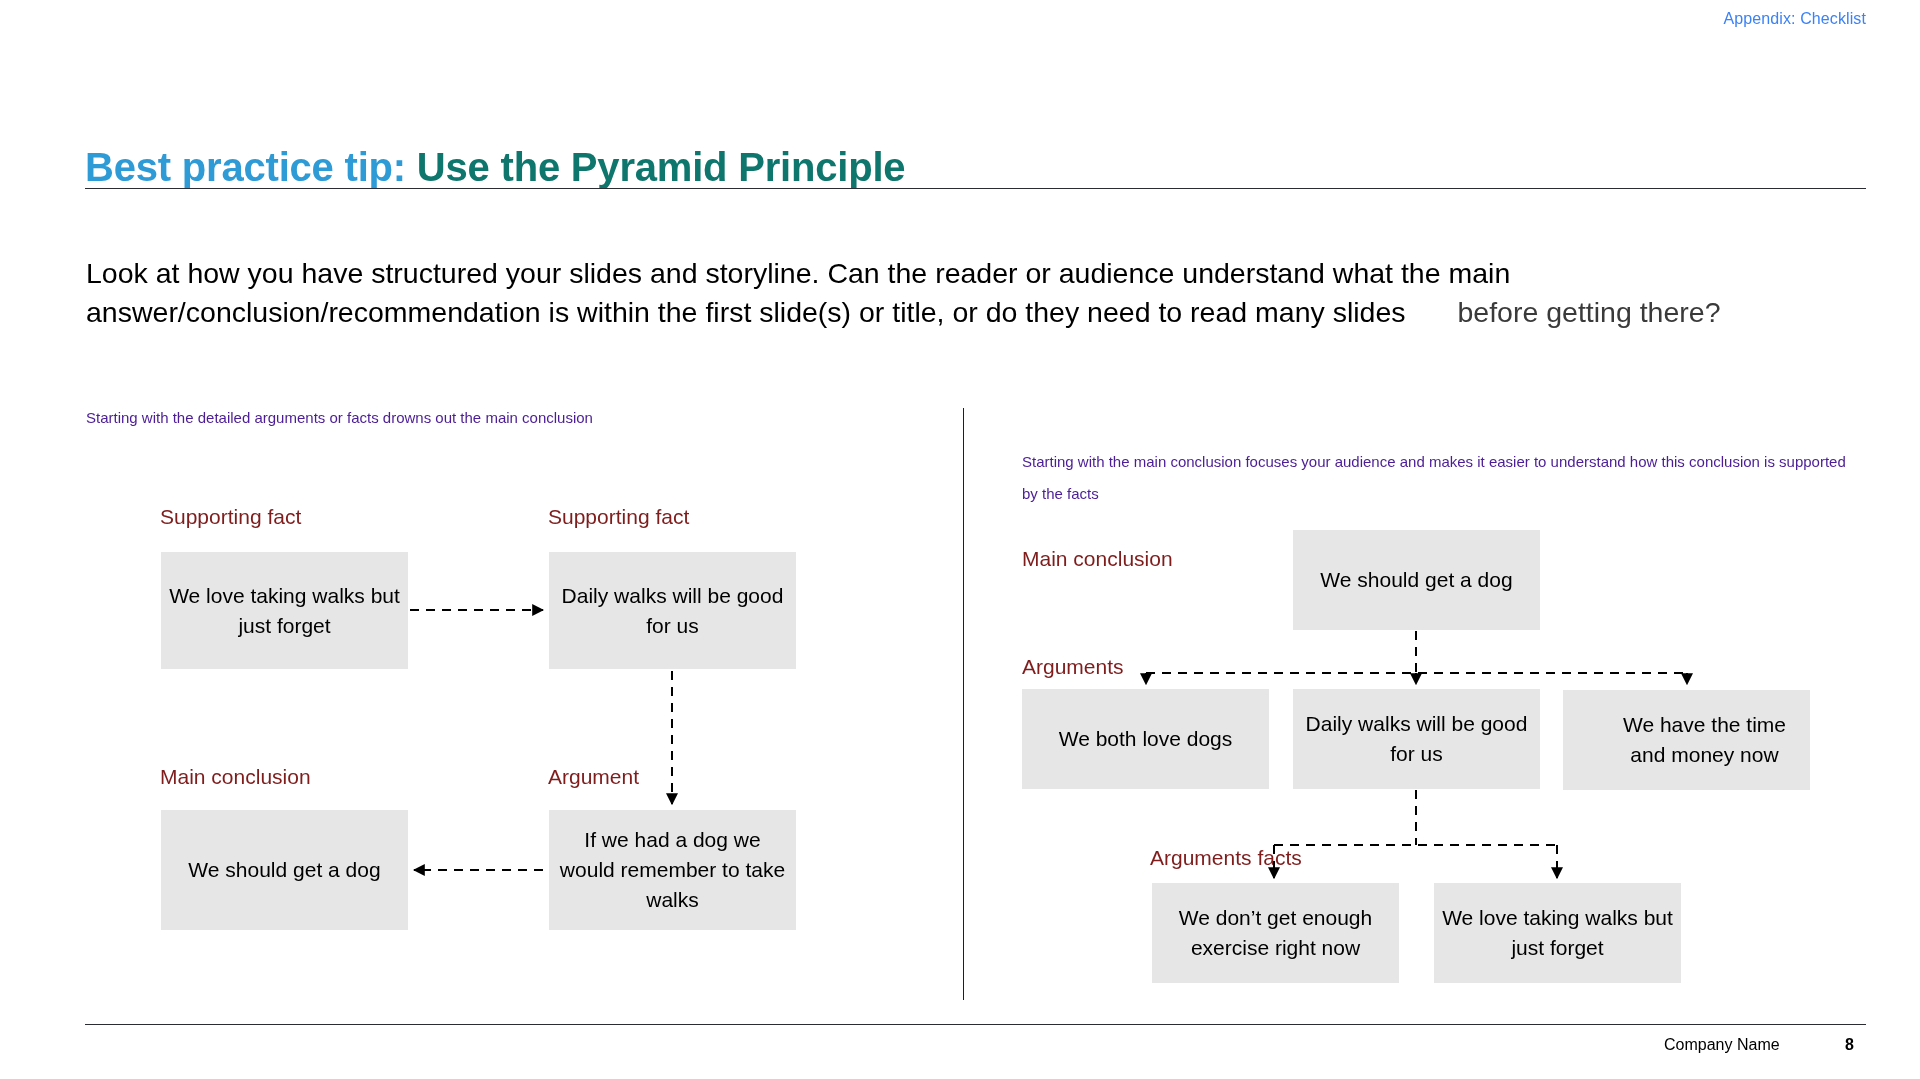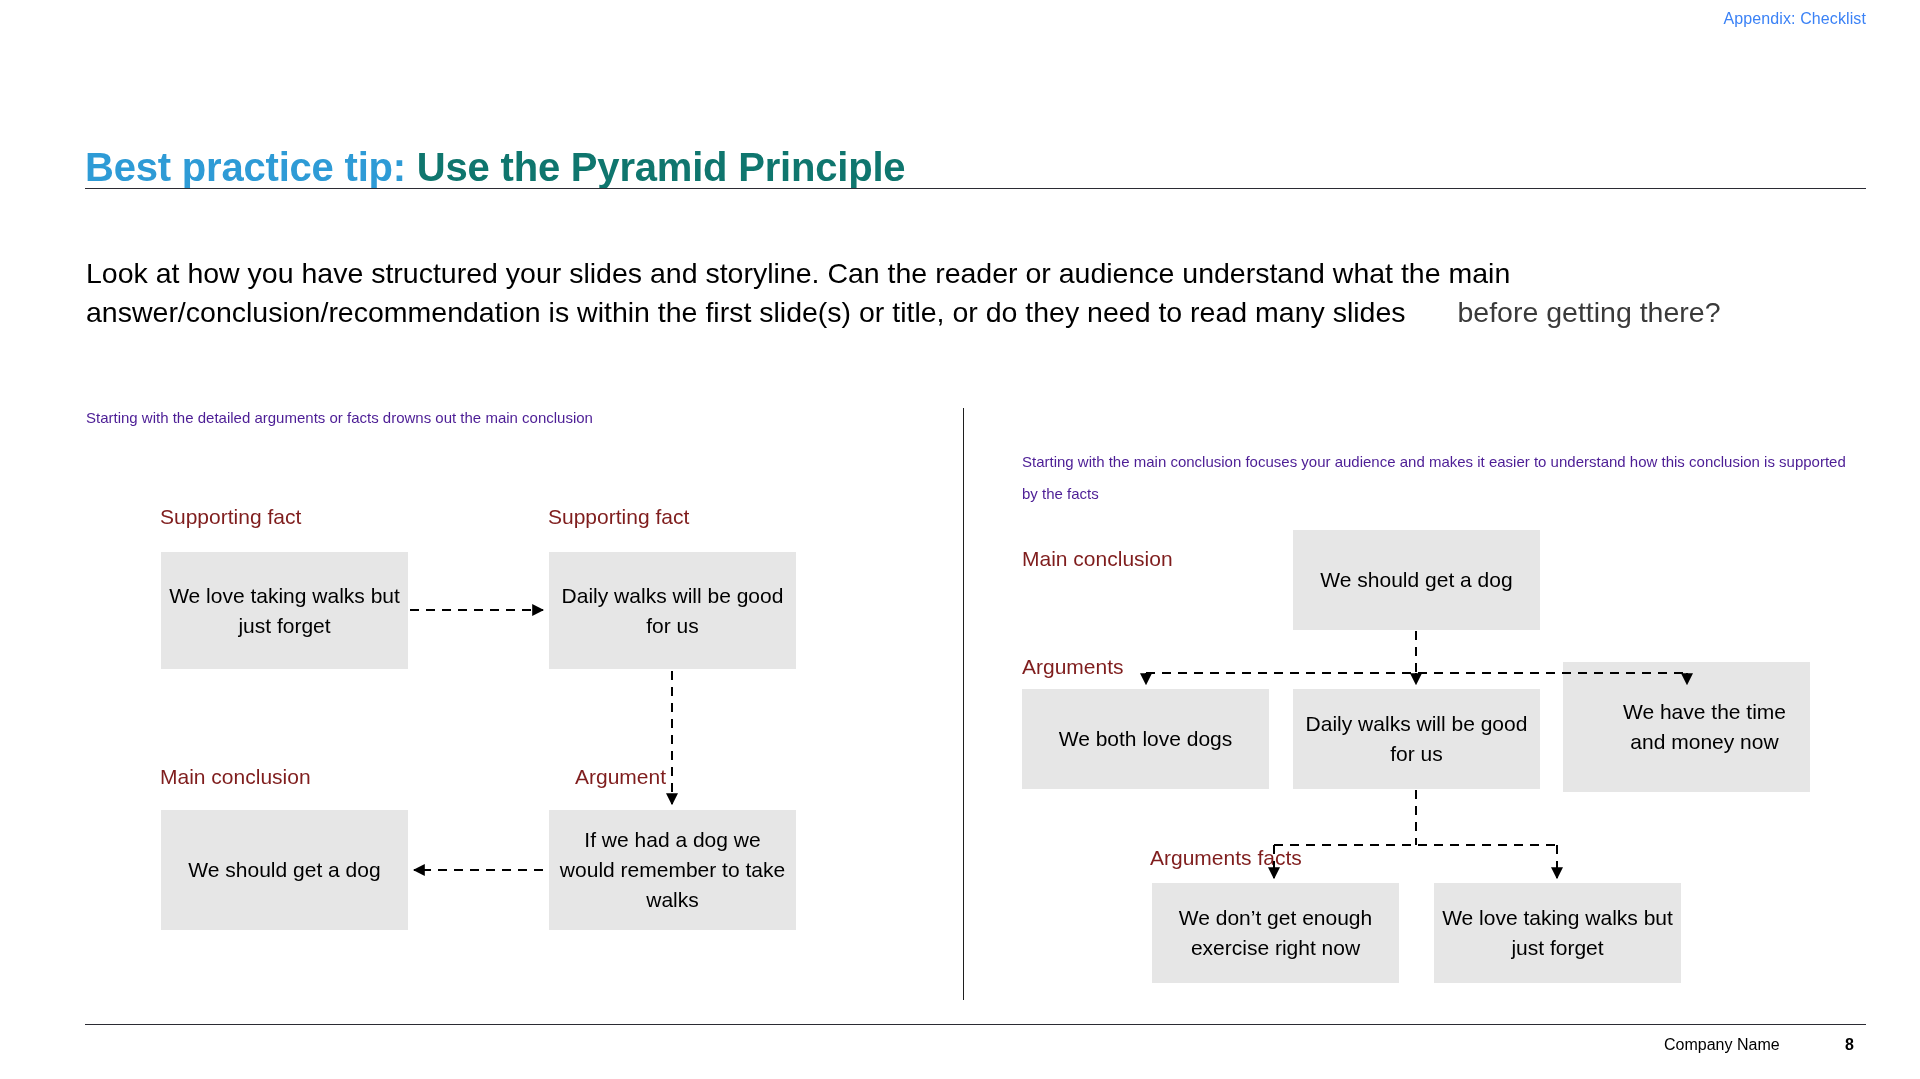--- a/index.html
+++ b/index.html
@@ -151,21 +151,21 @@
   <span>Look at how you have structured your slides and storyline. Can the reader or audience understand what the main answer/</span><span>conclusion/recommendation is within the first slide(s) or title, or do they need to read many slides </span><span class="dim">before getting there?</span>
 </div>
 
 <div class="panel-divider"></div>
 
 <div class="panel-lead left">Starting with the detailed arguments or facts drowns out the main conclusion</div>
 
 <div class="dlabel" style="left:160px; top:504px;">Supporting fact</div>
 <div class="dlabel" style="left:548px; top:504px;">Supporting fact</div>
 <div class="dlabel" style="left:160px; top:764px;">Main conclusion</div>
-<div class="dlabel" style="left:548px; top:764px;margin-left:27px;">Argument</div>
+<div class="dlabel" style="left:548px; top:764px;">Argument</div>
 
 <div class="dbox" style="left:161px; top:552px; width:247px; height:117px;">We love taking walks but just forget</div>
 
 <div class="dbox" style="left:549px; top:552px; width:247px; height:117px;">Daily walks will be good for us</div>
 
 <div class="dbox" style="left:161px; top:810px; width:247px; height:120px;">We should get a dog</div>
 
 <div class="dbox" style="left:549px; top:810px; width:247px; height:120px;">If we had a dog we would remember to take walks</div>
 
 <div class="panel-lead right">Starting with the main conclusion focuses your audience and makes it easier to understand how this conclusion is supported by the facts</div>
@@ -173,21 +173,21 @@
 <div class="dlabel" style="left:1022px; top:546px;">Main conclusion</div>
 <div class="dlabel" style="left:1022px; top:654px;">Arguments</div>
 <div class="dlabel" style="left:1150px; top:845px;">Arguments facts</div>
 
 <div class="dbox" style="left:1293px; top:530px; width:247px; height:100px;">We should get a dog</div>
 
 <div class="dbox" style="left:1022px; top:689px; width:247px; height:100px;">We both love dogs</div>
 
 <div class="dbox" style="left:1293px; top:689px; width:247px; height:100px;">Daily walks will be good for us</div>
 
-<div class="dbox" style="left:1563px; top:662px; width:247px; height:130px;padding-left:44px;">We have the time and money now</div>
+<div class="dbox" style="left:1563px; top:690px; width:247px; height:100px;padding-left:44px;">We have the time and money now</div>
 
 <div class="dbox" style="left:1152px; top:883px; width:247px; height:100px;">We don’t get enough exercise right now</div>
 
 <div class="dbox" style="left:1434px; top:883px; width:247px; height:100px;">We love taking walks but just forget</div>
 
 <svg class="connectors" viewBox="0 0 1920 1079" width="1920" height="1079" xmlns="http://www.w3.org/2000/svg">
   <defs>
     <marker id="arrowR" viewBox="0 0 10 10" refX="9" refY="5" markerWidth="6" markerHeight="6" orient="auto-start-reverse">
       <path d="M 0 0 L 10 5 L 0 10 z" fill="#000"></path>
     </marker>

